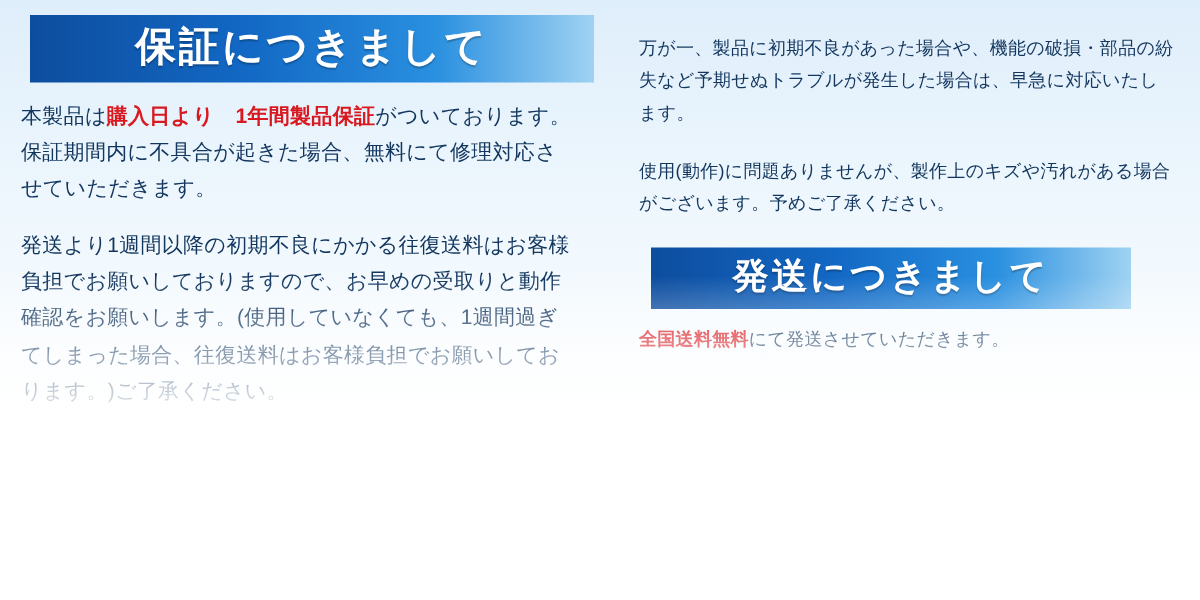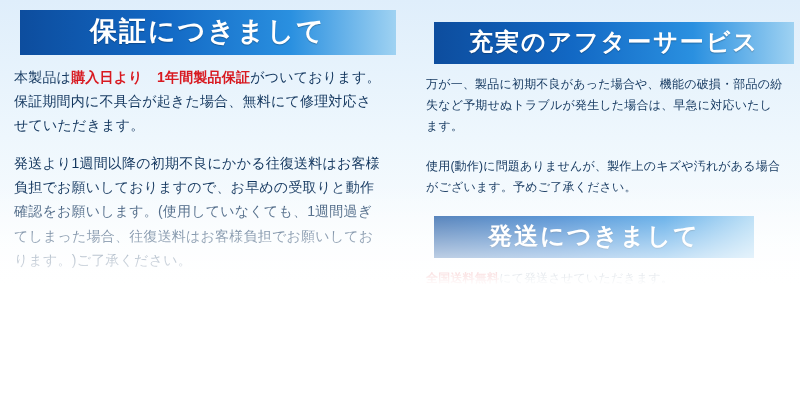--- a/index.html
+++ b/index.html
@@ -107,21 +107,20 @@
     <p class="para">
       <span>本製品は</span><span class="red">購入日より　1年間製品保証</span><span>がついて</span><span>おります。保証期間内に不具合が起きた場合、無料にて修理対応させていただきます。</span>
     </p>
 
 
     <p class="para">発送より1週間以降の初期不良にかかる往復送料はお客様負担でお願いしておりますので、お早めの受取りと動作確認をお願いします。(使用していなくても、1週間過ぎてしまった場合、往復送料はお客様負担でお願いしております。)ご了承ください。</p>
   </div>
 
   <div class="col col-right">
 
-    <div class="banner banner-right b1">充実のアフターサービス</div>
 
     <p class="para">万が一、製品に初期不良があった場合や、機能の破損・部品の紛失など予期せぬトラブルが発生した場合は、早急に対応いたします。</p>
 
 
     <p class="para">使用(動作)に問題ありませんが、製作上のキズや汚れがある場合がございます。予めご了承ください。</p>
 
     <div class="banner banner-right b3">発送につきまして</div>
 
     <p class="para">
       <span class="red">全国送料無料</span><span>にて発送させていただきます。</span>

